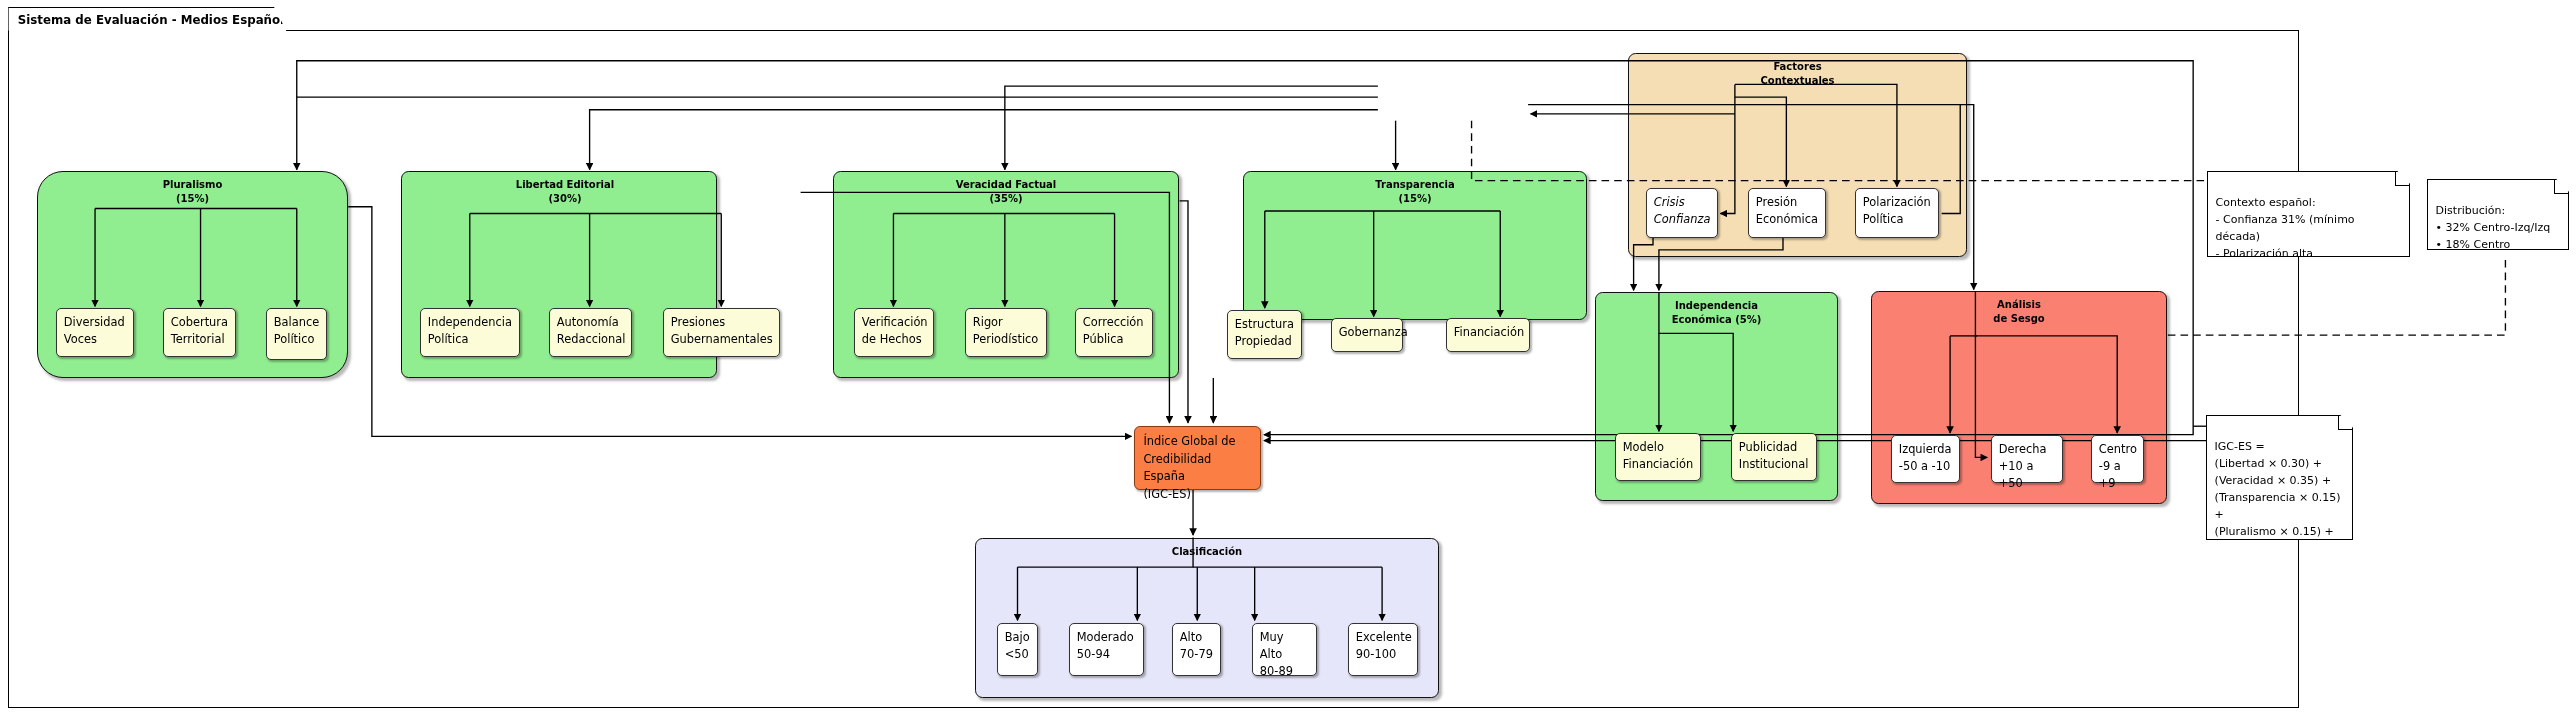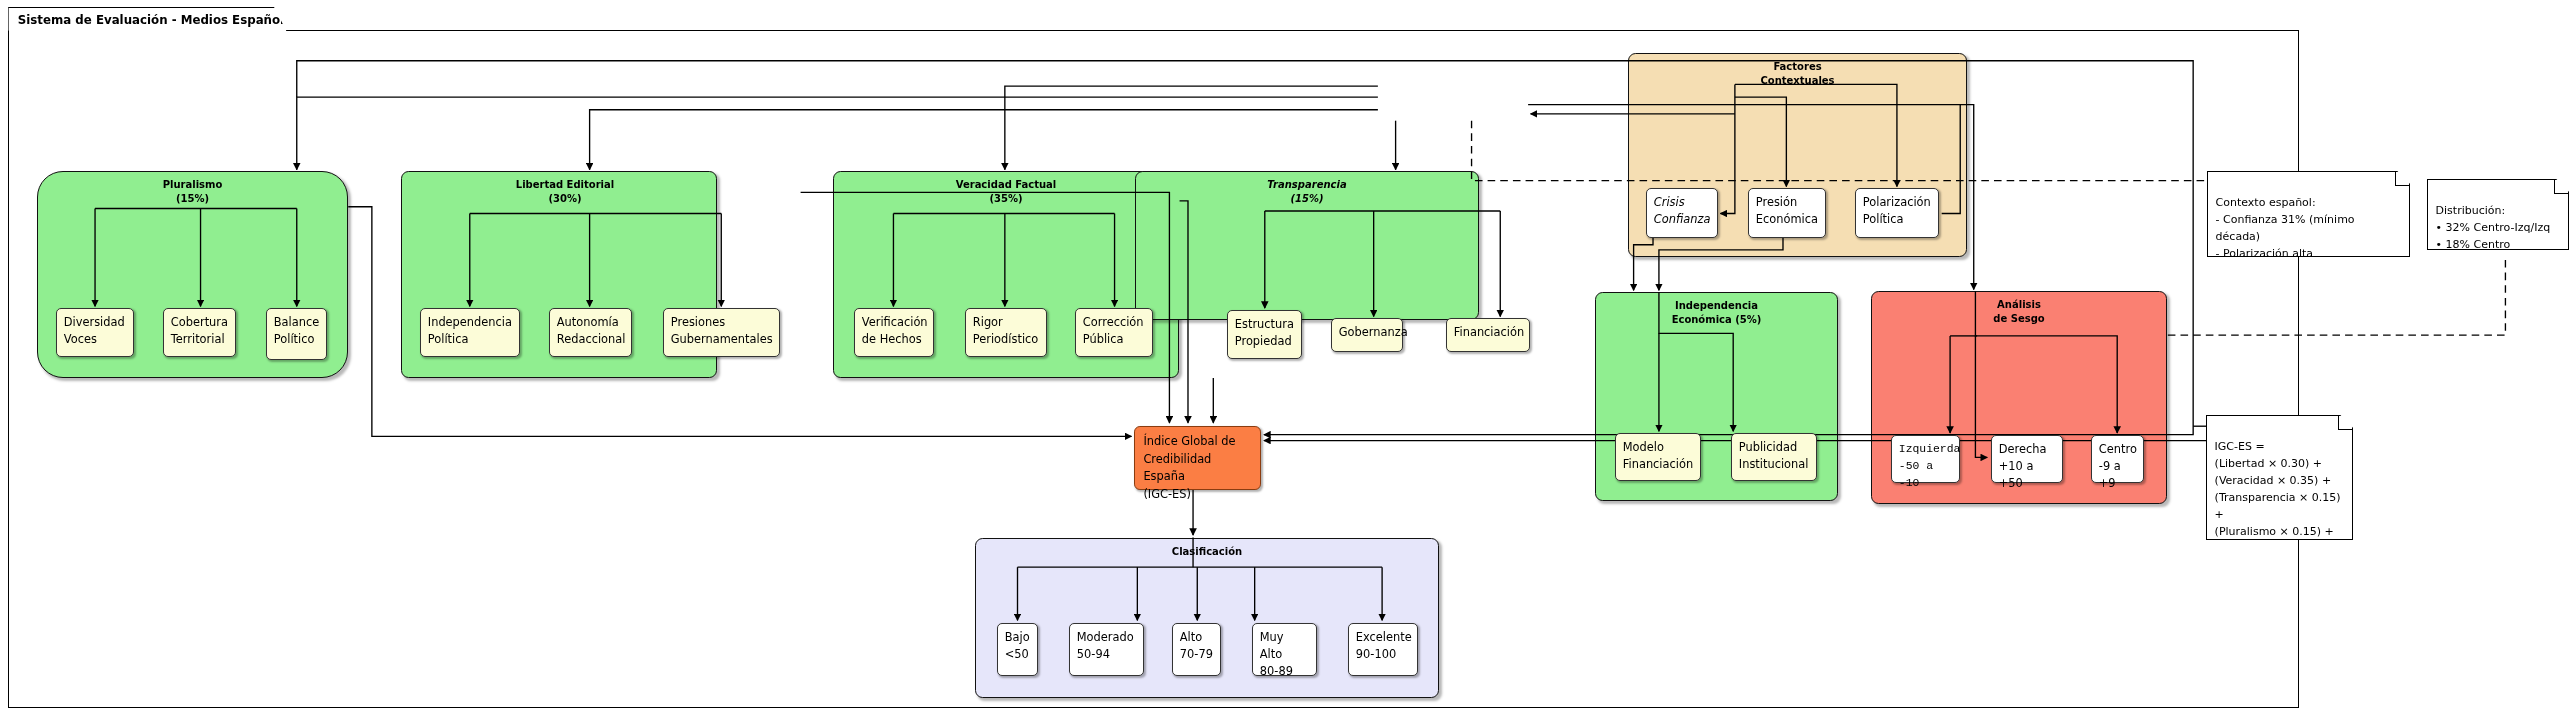--- a/index.html
+++ b/index.html
@@ -48,21 +48,21 @@
 (15%)</div>
       </div>
       <div class="abs container green" style="left: 401px; top: 171px; width: 316px; height: 207px; padding-left: 12px;">
         <div class="ctitle">Libertad Editorial
 (30%)</div>
       </div>
       <div class="abs container green" style="left: 833px; top: 171px; width: 346px; height: 207px;">
         <div class="ctitle">Veracidad Factual
 (35%)</div>
       </div>
-      <div class="abs container green" style="left: 1135px; top: 171px; width: 344px; height: 149px; font-style: italic;">
+      <div class="abs container green" style="left: 1243px; top: 171px; width: 344px; height: 149px;">
         <div class="ctitle">Transparencia
 (15%)</div>
       </div>
       <div class="abs container green" style="left: 1595px; top: 292px; width: 243px; height: 209px;">
         <div class="ctitle">Independencia
 Económica (5%)</div>
       </div>
       <div class="abs container tan" style="left: 1628px; top: 53px; width: 339px; height: 204px;">
         <div class="ctitle">Factores
 Contextuales</div>
@@ -161,21 +161,21 @@
       <div class="abs node cream" style="left: 1615px; top: 433px; width: 86px; height: 48px;">Modelo
 Financiación</div>
       <div class="abs node cream" style="left: 1731px; top: 433px; width: 86px; height: 48px;">Publicidad
 Institucional</div>
       <div class="abs node white" style="left: 1646px; top: 188px; width: 72px; height: 50px; font-style: italic;">Crisis
 Confianza</div>
       <div class="abs node white" style="left: 1748px; top: 188px; width: 78px; height: 50px;">Presión
 Económica</div>
       <div class="abs node white" style="left: 1855px; top: 188px; width: 84px; height: 50px;">Polarización
 Política</div>
-      <div class="abs node white" style="left: 1891px; top: 435px; width: 69px; height: 48px; font-family: Liberation Mono, monospace;">Izquierda
+      <div class="abs node white" style="left: 1891px; top: 435px; width: 69px; height: 48px;">Izquierda
 -50 a -10</div>
       <div class="abs node white" style="left: 1991px; top: 435px; width: 72px; height: 48px;">Derecha
 +10 a +50</div>
       <div class="abs node white" style="left: 2091px; top: 435px; width: 53px; height: 48px;">Centro
 -9 a +9</div>
       <div class="abs node white" style="left: 997px; top: 623px; width: 41px; height: 53px;">Bajo
 &lt;50</div>
       <div class="abs node white" style="left: 1069px; top: 623px; width: 75px; height: 53px;">Moderado
 50-94</div>
       <div class="abs node white" style="left: 1172px; top: 623px; width: 49px; height: 53px;">Alto

